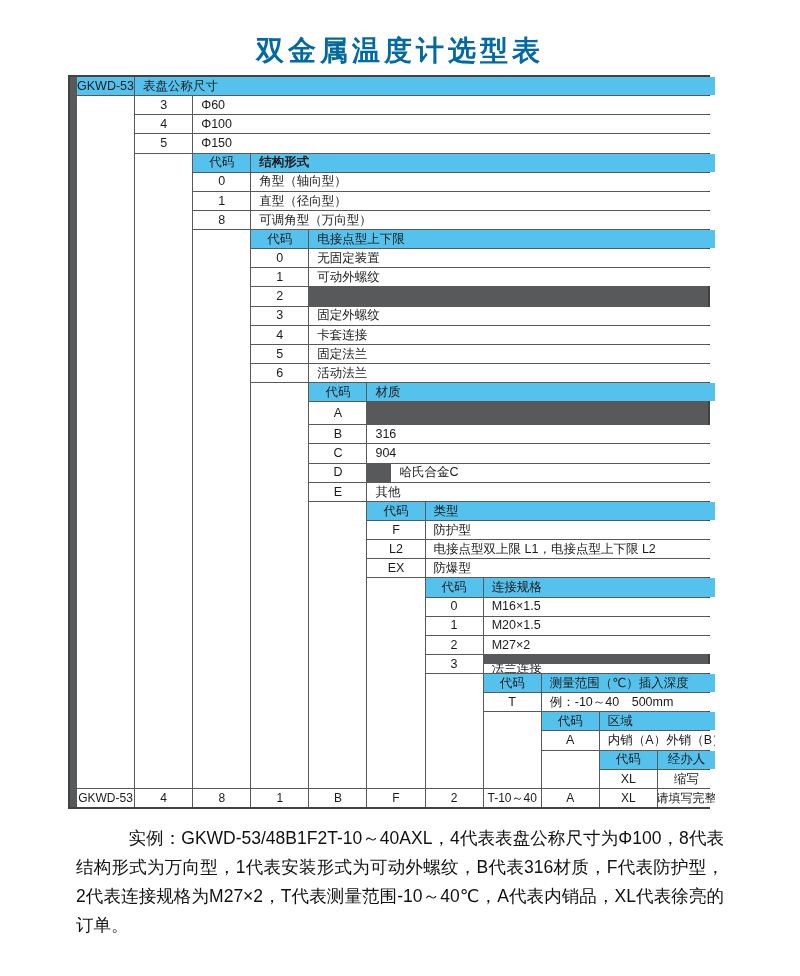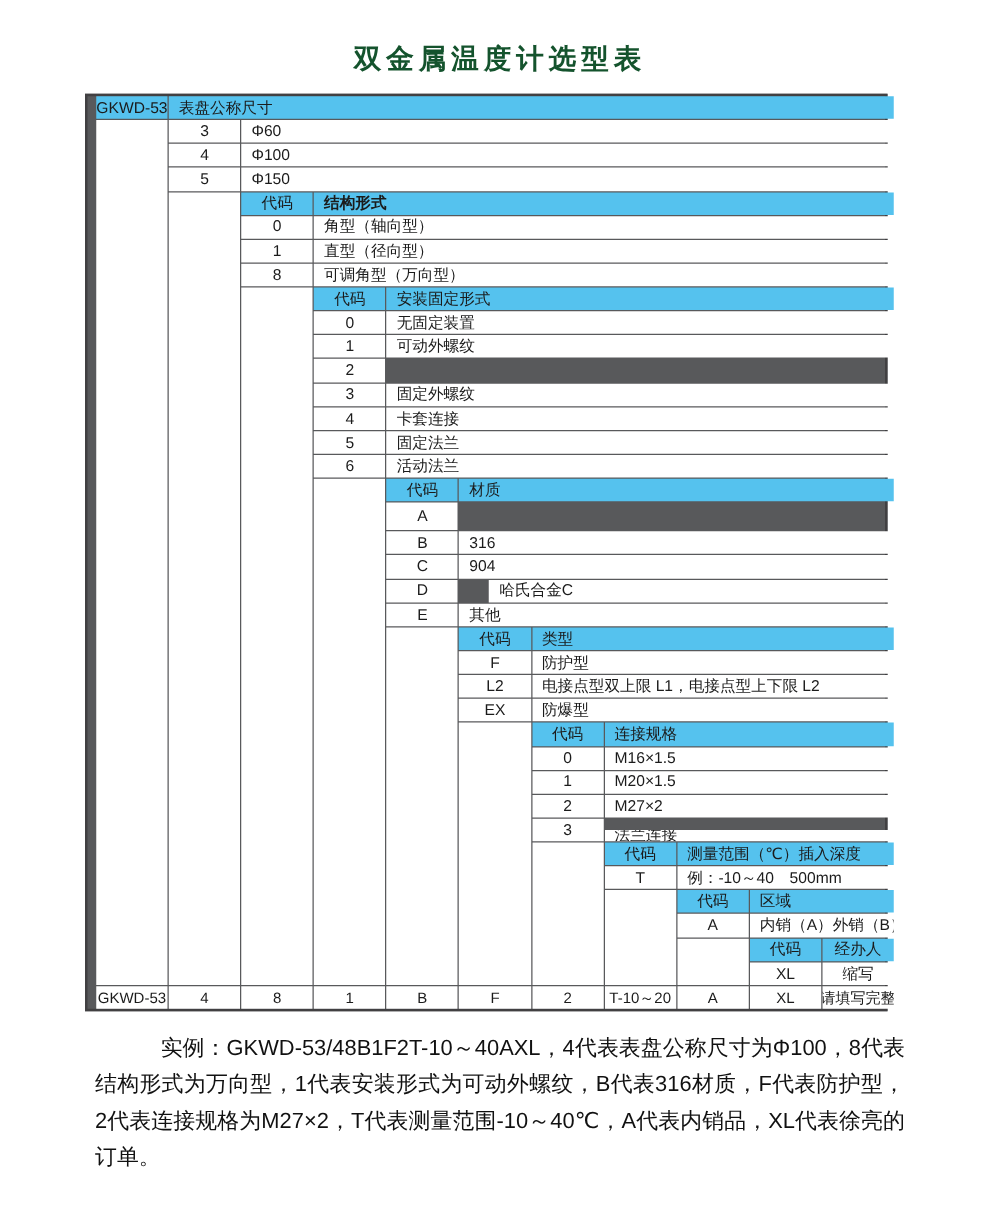--- a/index.html
+++ b/index.html
@@ -15,24 +15,24 @@
     background: #ffffff;
     overflow: hidden;
   }
   .page-title {
     margin: 0;
     position: absolute;
     top: 32px;
     left: 0;
     width: 100%;
     text-align: center;
-    font-size: 22px;
+    font-size: 28px;
     font-weight: bold;
     letter-spacing: 4px;
-    color: #14532d;
+    color: #0369a1;
   }
   .table-wrap {
     position: absolute;
     left: 68px;
     top: 75px;
     width: 642px;
     height: 734px;
     border: 2px solid #414042;
     box-sizing: border-box;
     background: #58595b; 
@@ -91,21 +91,21 @@
         <div class="cell left" style="grid-area: 4 / 3 / 5 / 12;">Φ150</div>
         <div class="cell blue center" style="grid-area: 5 / 3 / 6 / 4;">代码</div>
         <div class="cell blue left" style="grid-area: 5 / 4 / 6 / 12; font-weight: bold;">结构形式</div>
         <div class="cell center" style="grid-area: 6 / 3 / 7 / 4;">0</div>
         <div class="cell left" style="grid-area: 6 / 4 / 7 / 12;">角型（轴向型）</div>
         <div class="cell center" style="grid-area: 7 / 3 / 8 / 4;">1</div>
         <div class="cell left" style="grid-area: 7 / 4 / 8 / 12;">直型（径向型）</div>
         <div class="cell center" style="grid-area: 8 / 3 / 9 / 4;">8</div>
         <div class="cell left" style="grid-area: 8 / 4 / 9 / 12;">可调角型（万向型）</div>
         <div class="cell blue center" style="grid-area: 9 / 4 / 10 / 5;">代码</div>
-        <div class="cell blue left" style="grid-area: 9 / 5 / 10 / 12;">安装固定形式</div>
+        <div class="cell blue left" style="grid-area: 9 / 5 / 10 / 12;">电接点型上下限</div>
         <div class="cell center" style="grid-area: 10 / 4 / 11 / 5;">0</div>
         <div class="cell left" style="grid-area: 10 / 5 / 11 / 12;">无固定装置</div>
         <div class="cell center" style="grid-area: 11 / 4 / 12 / 5;">1</div>
         <div class="cell left" style="grid-area: 11 / 5 / 12 / 12;">可动外螺纹</div>
         <div class="cell center" style="grid-area: 12 / 4 / 13 / 5;">2</div>
         <div class="cell center" style="grid-area: 13 / 4 / 14 / 5;">3</div>
         <div class="cell left" style="grid-area: 13 / 5 / 14 / 12;">固定外螺纹</div>
         <div class="cell center" style="grid-area: 14 / 4 / 15 / 5;">4</div>
         <div class="cell left" style="grid-area: 14 / 5 / 15 / 12;">卡套连接</div>
         <div class="cell center" style="grid-area: 15 / 4 / 16 / 5;">5</div>
@@ -163,21 +163,21 @@
         <div class="cell empty" style="grid-area: 32 / 7 / 38 / 8;"></div>
         <div class="cell empty" style="grid-area: 34 / 8 / 38 / 9;"></div>
         <div class="cell empty" style="grid-area: 36 / 9 / 38 / 10;"></div>
         <div class="cell center summary" style="grid-area: 38 / 1 / 39 / 2;">GKWD-53</div>
         <div class="cell center summary" style="grid-area: 38 / 2 / 39 / 3;">4</div>
         <div class="cell center summary" style="grid-area: 38 / 3 / 39 / 4;">8</div>
         <div class="cell center summary" style="grid-area: 38 / 4 / 39 / 5;">1</div>
         <div class="cell center summary" style="grid-area: 38 / 5 / 39 / 6;">B</div>
         <div class="cell center summary" style="grid-area: 38 / 6 / 39 / 7;">F</div>
         <div class="cell center summary" style="grid-area: 38 / 7 / 39 / 8;">2</div>
-        <div class="cell center summary" style="grid-area: 38 / 8 / 39 / 9;">T-10～20</div>
+        <div class="cell center summary" style="grid-area: 38 / 8 / 39 / 9;">T-10～40</div>
         <div class="cell center summary" style="grid-area: 38 / 9 / 39 / 10;">A</div>
         <div class="cell center summary" style="grid-area: 38 / 10 / 39 / 11;">XL</div>
         <div class="cell center summary" style="grid-area: 38 / 11 / 39 / 12;">请填写完整</div>
       </div>
   </div>
 
   <p class="example-text">实例：GKWD-53/48B1F2T-10～40AXL，4代表表盘公称尺寸为Φ100，8代表结构形式为万向型，1代表安装形式为可动外螺纹，B代表316材质，F代表防护型，2代表连接规格为M27×2，T代表测量范围-10～40℃，A代表内销品，XL代表徐亮的订单。</p>
 </div>
 
 </body></html>

